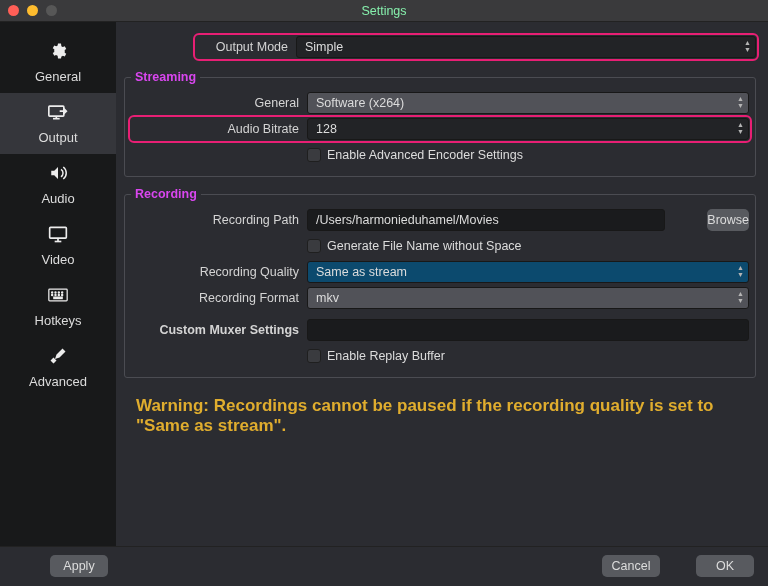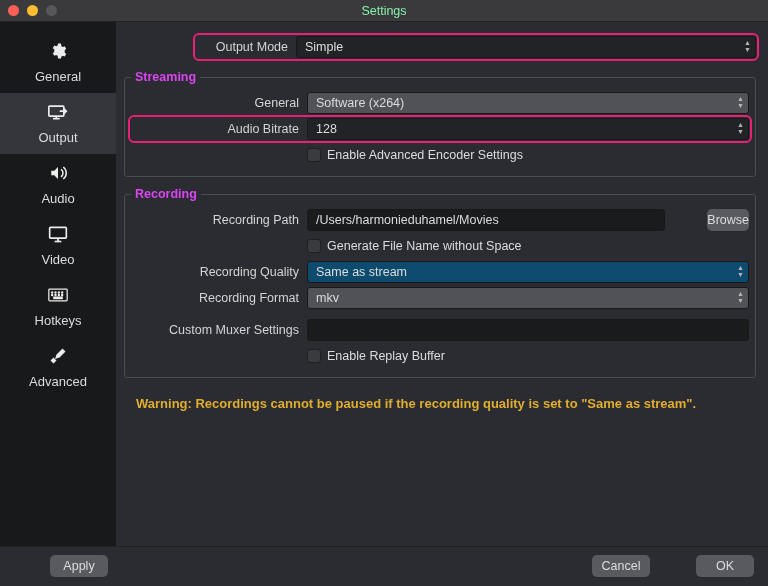--- a/index.html
+++ b/index.html
@@ -64,26 +64,26 @@
     margin-bottom: 10px; padding: 8px 6px 6px 6px;
   }
   legend { padding: 0 4px; font-weight: 600; font-size: 12.5px; color:#d946ef; }
   .chk { display:flex; align-items:center; gap:6px; font-size:12.5px; }
   .chkbox {
     width:14px; height:14px; background:#3a3b3f;
     border:1px solid #1f1f1f; border-radius:3px;
   }
   .highlight { outline: 2px solid #e81f74; outline-offset: 1px; border-radius:3px; }
   .warning {
-    color: #e0ad2e; font-weight:600; padding: 8px 4px 4px 12px; font-size: 13px;
+    color: #e0ad2e; font-weight:600; padding: 8px 4px 4px 12px; font-size: 17px;
   }
   
   .footer {
     height: 38px; display:flex; align-items:center;
-    padding: 0 14px; gap: 10px;
+    padding: 0 14px; 
     border-top: 1px solid #222;
   }
   .footer .spacer { flex:1; }
   .footer .btn { background:#585a5f; min-width: 58px; justify-content:center; }
 </style>
 </head>
 <body>
 
 <div class="titlebar">
   <div class="traffic">
@@ -236,21 +236,21 @@
       </div>
       <div class="row">
         <div class="row-label">Recording Format</div>
         <div class="row-field">
           <div class="combo" style="background:#515258;">
             <span>mkv</span>
             <span class="updown">▲<br>▼</span>
           </div>
         </div>
       </div>
-      <div class="row" style="margin-top:10px;">
+      <div class="row" style="margin-top:10px;font-weight:bold;">
         <div class="row-label">Custom Muxer Settings</div>
         <div class="row-field">
           <div class="textfield dark">
             <span></span>
           </div>
         </div>
       </div>
       <div class="row">
         <div class="row-label"></div>
         <div class="row-field">

